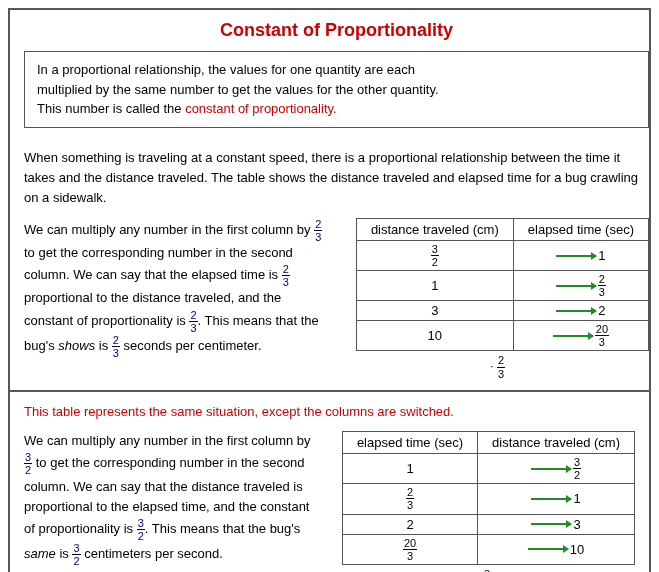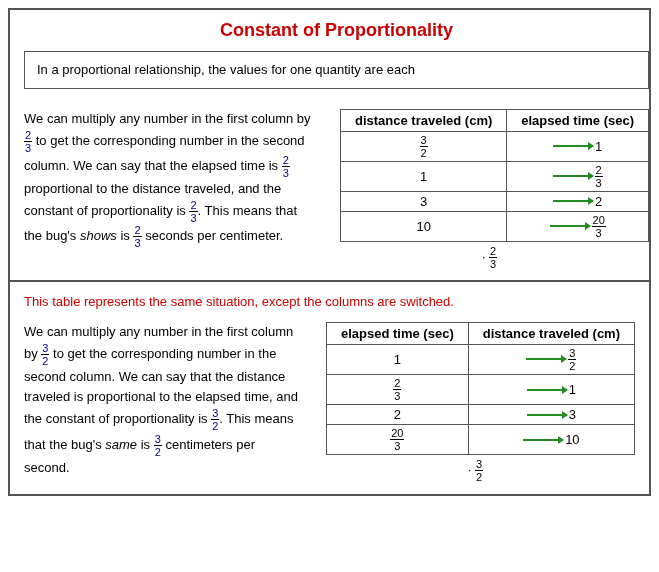--- a/index.html
+++ b/index.html
@@ -63,21 +63,21 @@
       align-items: center;
     }
     table.data-table {
       border-collapse: collapse;
       font-size: 13px;
     }
     table.data-table th {
       border: 1px solid #555;
       padding: 3px 14px;
       background: #fff;
-      font-weight: bold;
+      font-weight: normal;
       text-align: center;
     }
     table.data-table td {
       border: 1px solid #555;
       padding: 2px 10px;
       text-align: center;
       position: relative;
     }
     .frac {
       display: inline-flex;
@@ -130,22 +130,29 @@
 
 <div class="outer">
 
   <div class="top-section">
     <h1 class="title">Constant of Proportionality</h1>
 
     <div class="intro-box">
       <p>
         <span>In a proportional  relationship, the values for one quantity are each</span>
       </p>
+      <p>
+        <span>multiplied by the same number to get the values for the other quantity.</span>
+      </p>
+      <p>
+        <span>This number is called the </span><span class="red">constant of proportionality.</span>
+      </p>
     </div>
 
+    <p class="desc-text">When something is traveling at a constant speed, there is a proportional relationship between the time it takes and the distance traveled. The table shows the distance traveled and elapsed time for a bug crawling on a sidewalk.</p>
 
     <div class="content-row">
       <div class="left-text">
         <p>
           We can multiply any number in the first column by <span class="blue"><span class="frac">
                 <span class="num">2</span>
                 <span class="den">3</span>
               </span></span> to get the corresponding number in the second column. We can say that the elapsed time is <span class="blue"><span class="frac">
                 <span class="num">2</span>
                 <span class="den">3</span>

